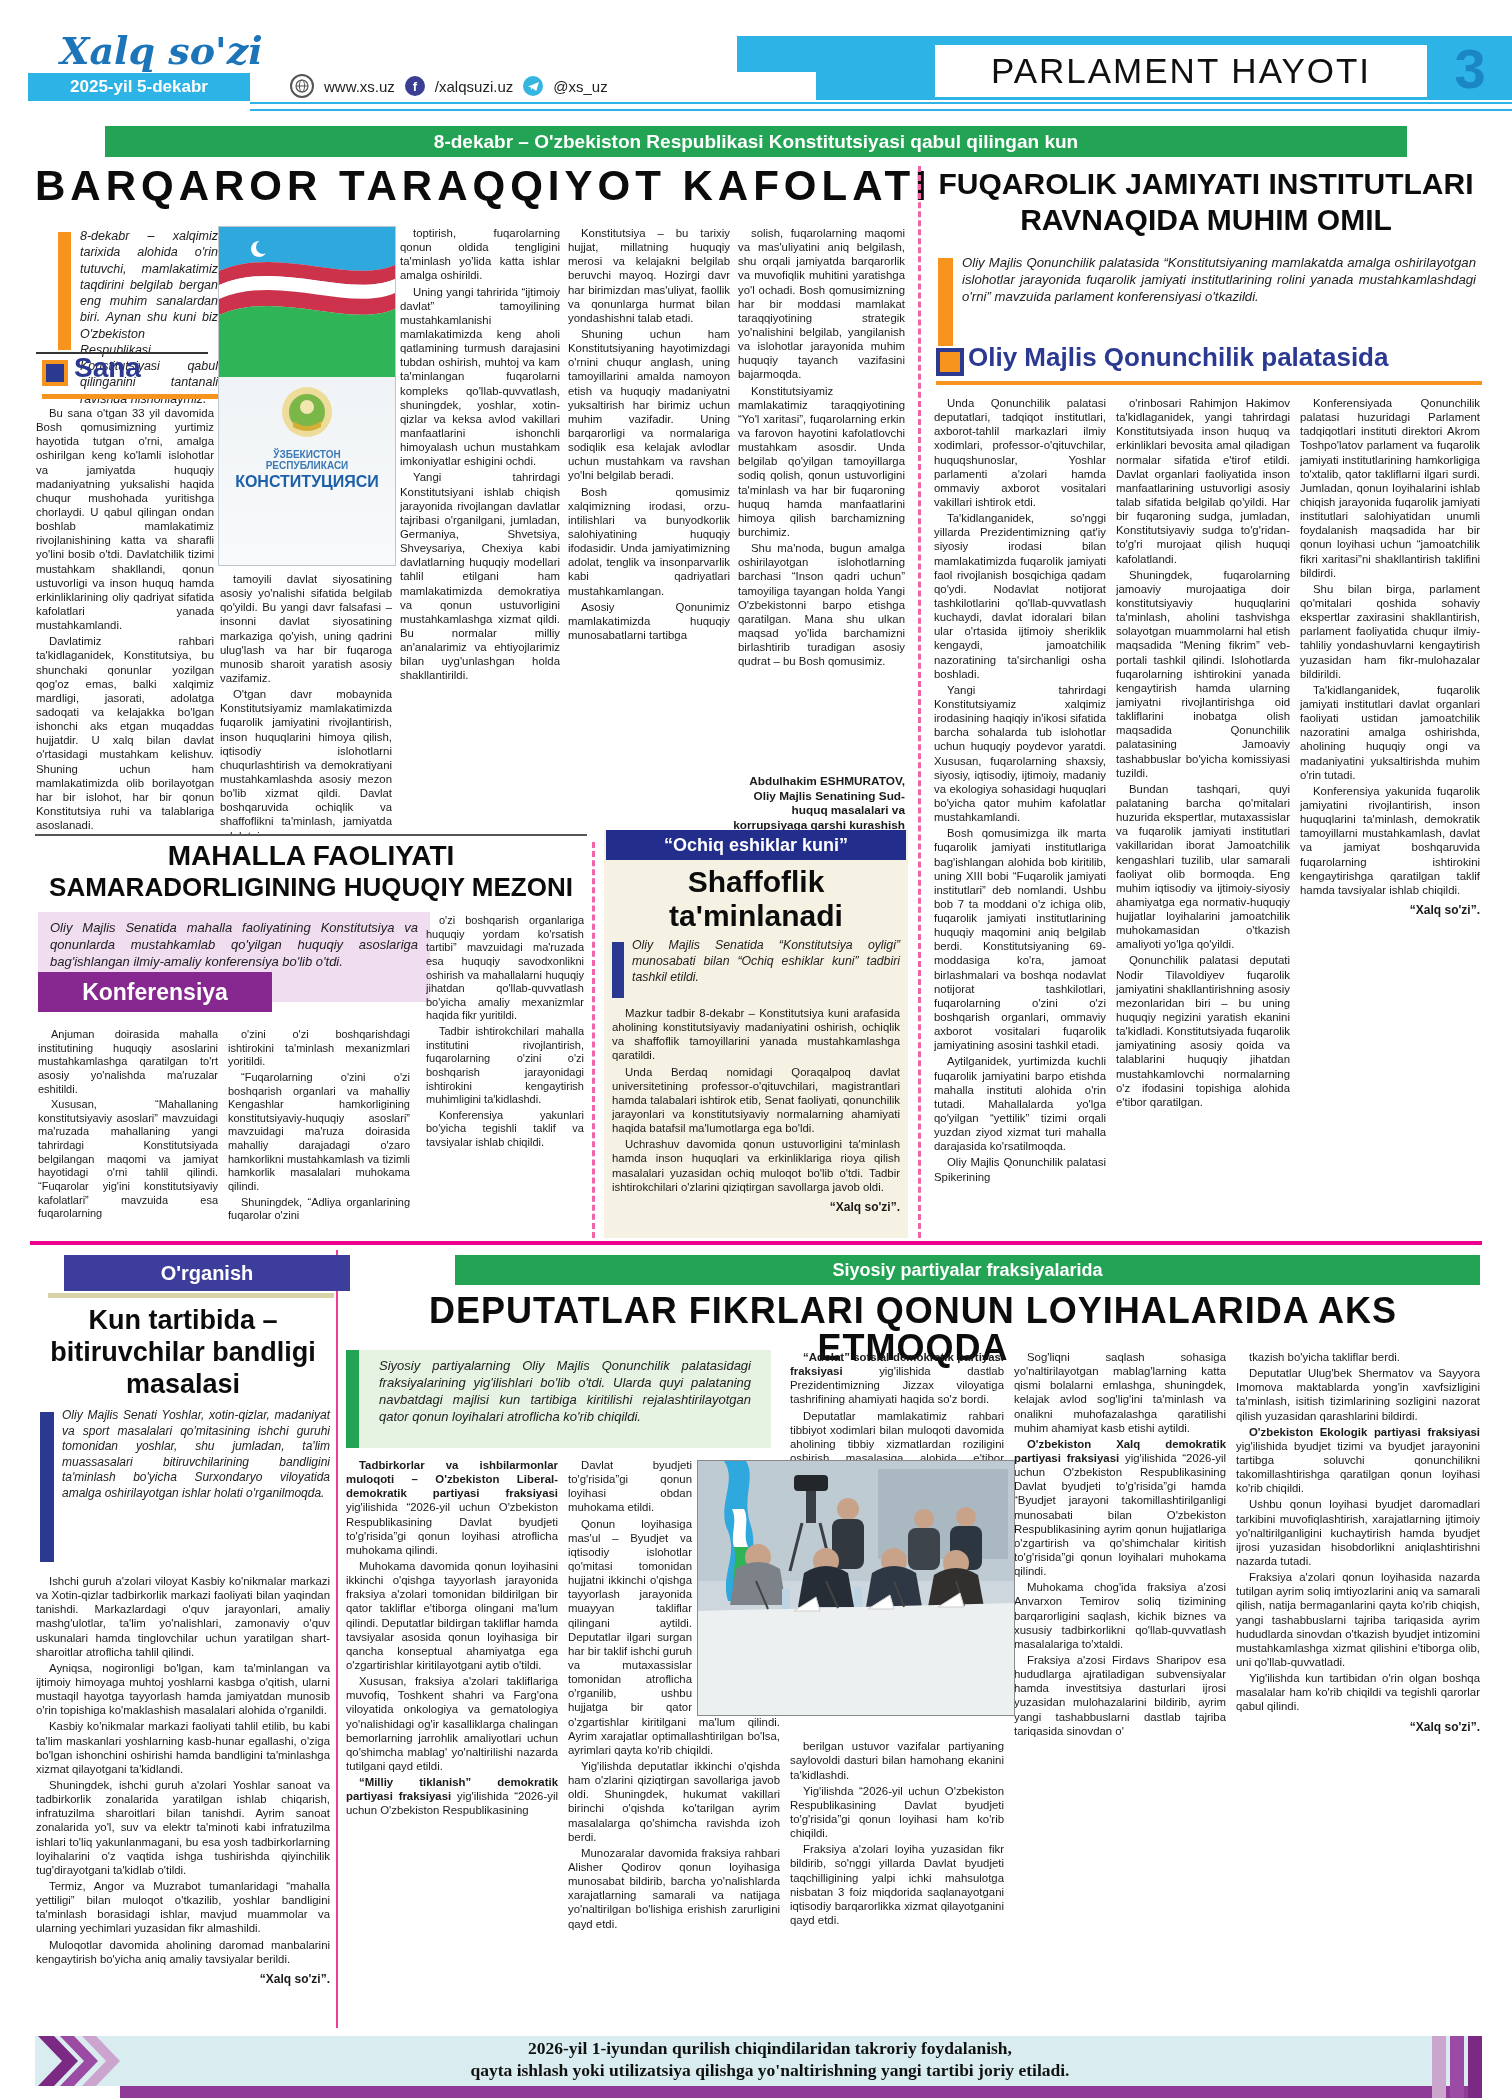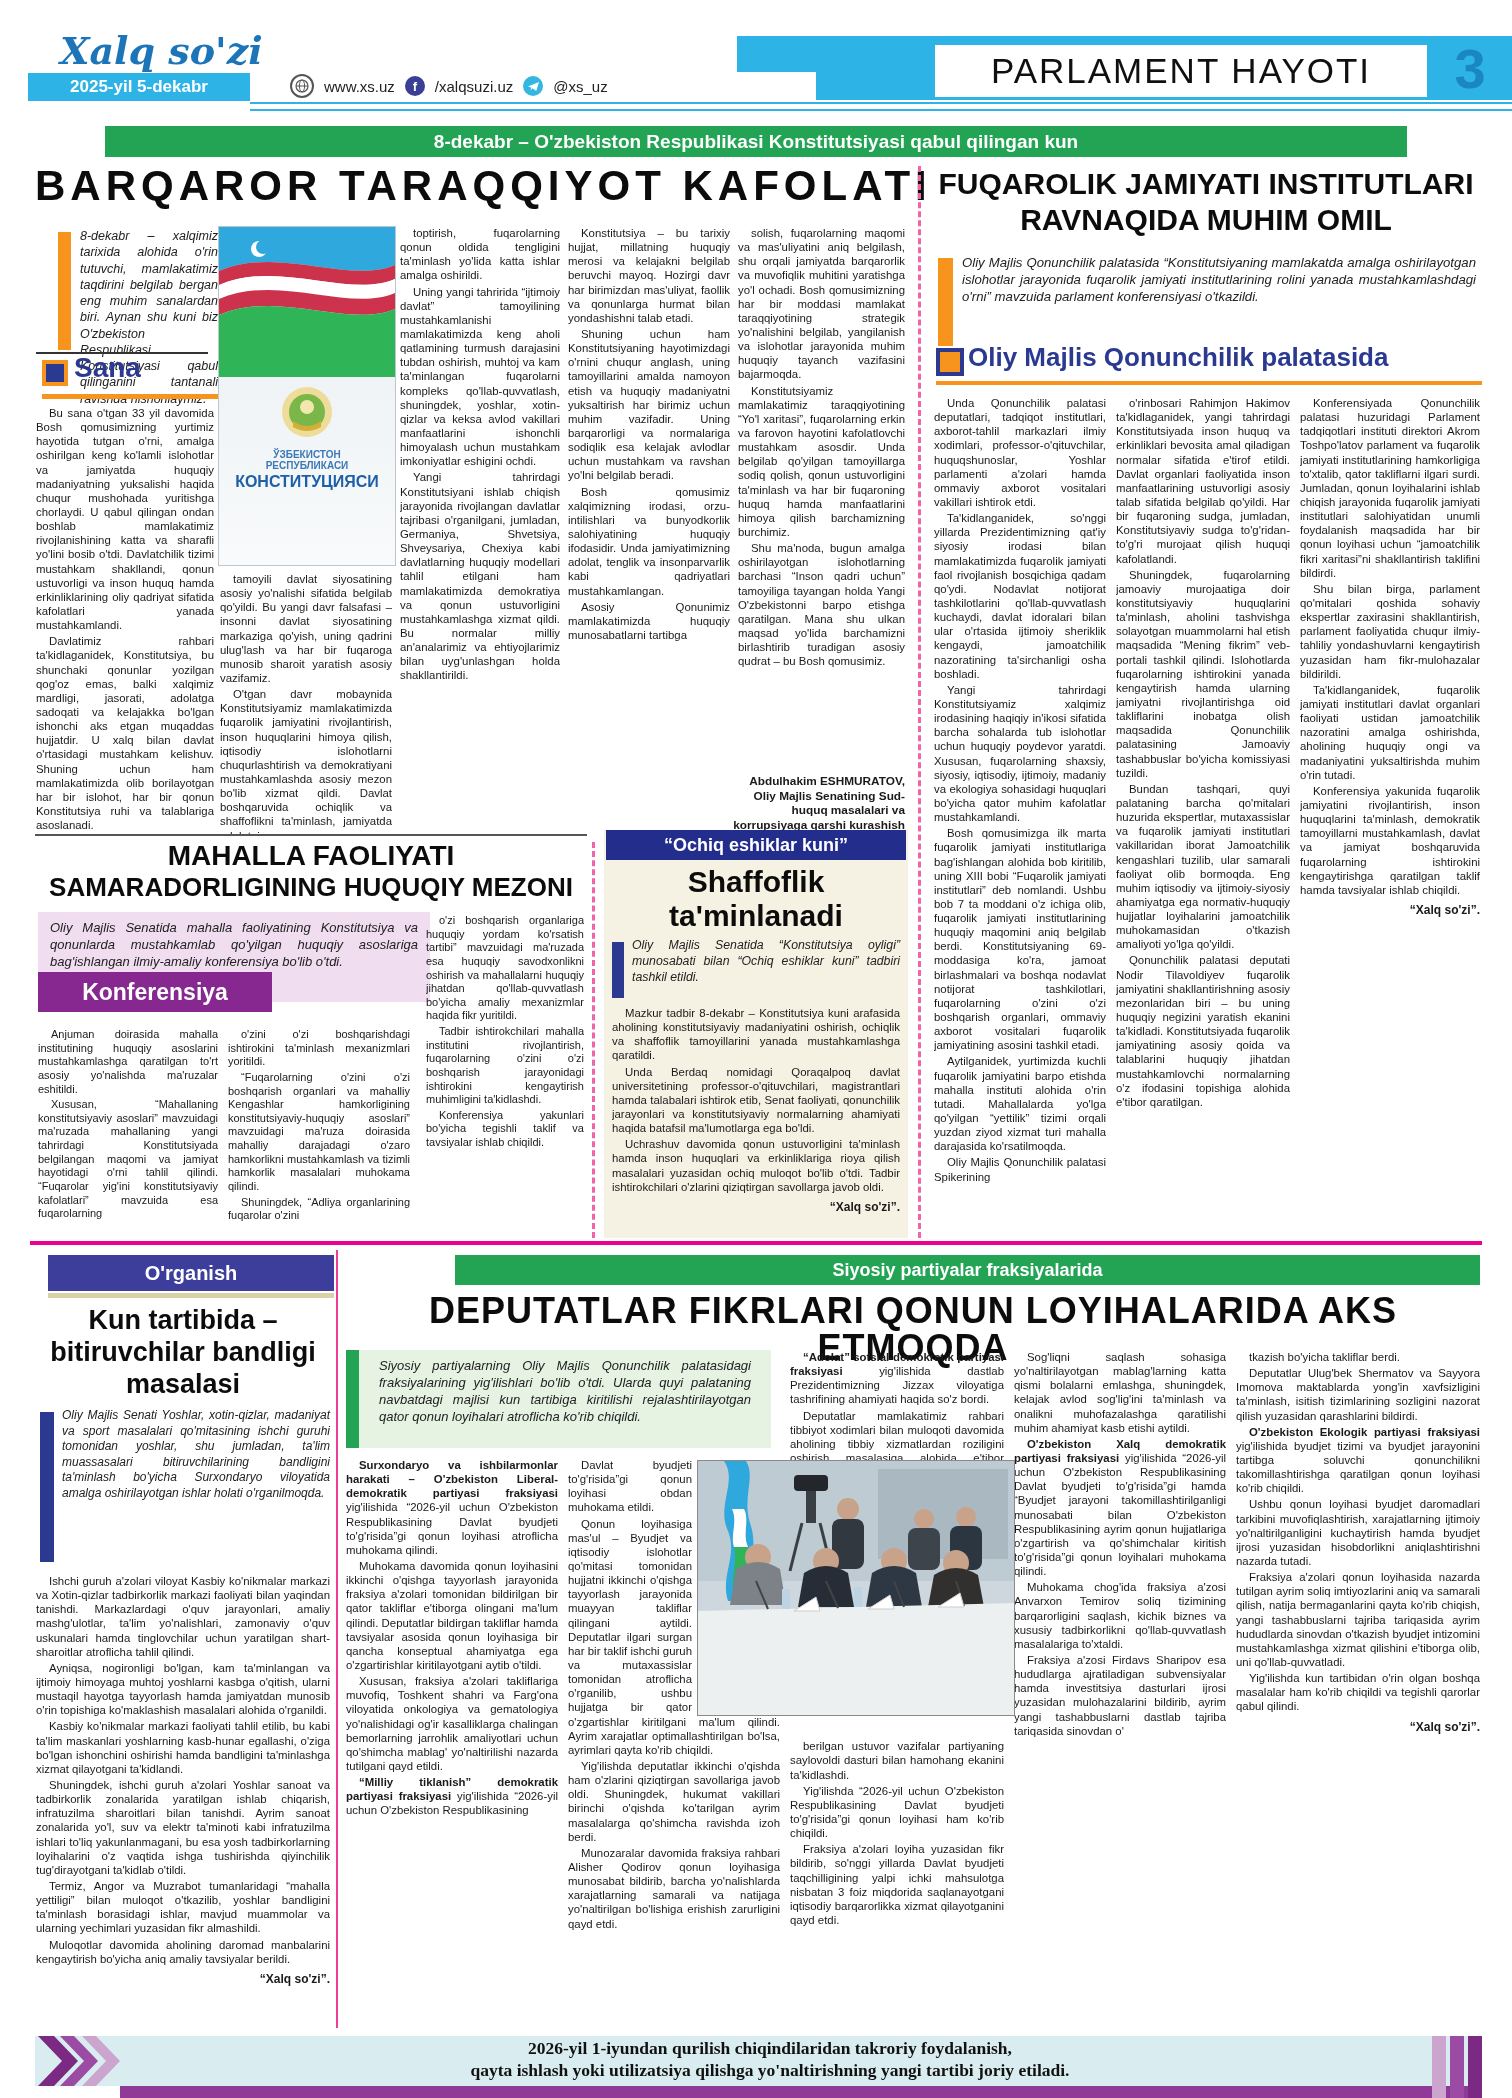--- a/index.html
+++ b/index.html
@@ -81,21 +81,21 @@
              font-weight:bold;font-size:18px;}
   #sh-head1{left:606px;top:866px;width:300px;font-size:30px;}
   #sh-head2{left:606px;top:900px;width:300px;font-size:30px;}
   #sh-leadbar{left:612px;top:942px;width:12px;height:56px;background:#2b3990;}
   #sh-lead{left:632px;top:938px;width:268px;height:64px;font-size:12.3px;}
   #sh-paras{left:612px;top:1006px;width:288px;height:226px;}
   
   #rule-pink{left:30px;top:1241px;width:1452px;height:4px;background:#ec008c;}
   #div3{left:336px;top:1250px;height:778px;border-left:2px solid #ee3e96;}
   
-  #org-label{left:48px;top:1255px;width:286px;height:36px;background:#3d3e9c;color:#fff;
+  #org-label{left:64px;top:1255px;width:286px;height:36px;background:#3d3e9c;color:#fff;
              font-weight:bold;font-size:20px;}
   #org-line{left:48px;top:1293px;width:286px;height:5px;background:#d8d2a8;}
   #kt-head1{left:34px;top:1306px;width:298px;font-size:27px;}
   #kt-head2{left:34px;top:1338px;width:298px;font-size:27px;}
   #kt-head3{left:34px;top:1370px;width:298px;font-size:27px;}
   #kt-leadbar{left:40px;top:1412px;width:14px;height:150px;background:#2b3990;}
   #kt-lead{left:62px;top:1408px;width:268px;height:158px;font-size:12px;}
   #kt-paras{left:36px;top:1574px;width:294px;height:456px;}
   
   #frak-banner{left:455px;top:1255px;width:1025px;height:30px;background:#23a455;color:#fff;
@@ -301,21 +301,21 @@
         <p class="bp">Muloqotlar davomida aholining daromad manbalarini kengaytirish bo'yicha aniq amaliy tavsiyalar berildi.</p>
       </div>
     <div class="sign">“Xalq so'zi”.</div>
   </div>
 
   <div class="abs ctr" id="frak-banner">Siyosiy partiyalar fraksiyalarida</div>
   <div class="abs hl" id="dp-head">DEPUTATLAR FIKRLARI QONUN LOYIHALARIDA AKS ETMOQDA</div>
   <div class="abs" id="dp-leadbar"></div>
   <div class="abs lead" id="dp-leadbox">Siyosiy partiyalarning Oliy Majlis Qonunchilik palatasidagi fraksiyalarining yig'ilishlari bo'lib o'tdi. Ularda quyi palataning navbatdagi majlisi kun tartibiga kiritilishi rejalashtirilayotgan qator qonun loyihalari atroflicha ko'rib chiqildi.</div>
   <div class="col" id="dpc1">
-      <p class="bp"><b>Surxondaryo va ishbilarmonlar harakati – O'zbekiston Liberal-demokratik partiyasi fraksiyasi</b> yig'ilishida “2026-yil uchun O'zbekiston Respublikasining Davlat byudjeti to'g'risida”gi qonun loyihasi atroflicha muhokama qilindi.</p>
+      <p class="bp"><b>Tadbirkorlar va ishbilarmonlar muloqoti – O'zbekiston Liberal-demokratik partiyasi fraksiyasi</b> yig'ilishida “2026-yil uchun O'zbekiston Respublikasining Davlat byudjeti to'g'risida”gi qonun loyihasi atroflicha muhokama qilindi.</p>
       <p class="bp">Muhokama davomida qonun loyihasini ikkinchi o'qishga tayyorlash jarayonida fraksiya a'zolari tomonidan bildirilgan bir qator takliflar e'tiborga olingani ma'lum qilindi. Deputatlar bildirgan takliflar hamda tavsiyalar asosida qonun loyihasiga bir qancha konseptual ahamiyatga ega o'zgartirishlar kiritilayotgani aytib o'tildi.</p>
       <p class="bp">Xususan, fraksiya a'zolari takliflariga muvofiq, Toshkent shahri va Farg'ona viloyatida onkologiya va gematologiya yo'nalishidagi og'ir kasalliklarga chalingan bemorlarning jarrohlik amaliyotlari uchun qo'shimcha mablag' yo'naltirilishi nazarda tutilgani qayd etildi.</p>
       <p class="bp"><b>“Milliy tiklanish” demokratik partiyasi fraksiyasi</b> yig'ilishida “2026-yil uchun O'zbekiston Respublikasining</p>
     </div>
   <div class="col" id="dpc2">
       <div style="float: right; width: 88px; height: 256px;"></div>
       <p class="bp">Davlat byudjeti to'g'risida”gi qonun loyihasi obdan muhokama etildi.</p>
       <p class="bp">Qonun loyihasiga mas'ul – Byudjet va iqtisodiy islohotlar qo'mitasi tomonidan hujjatni ikkinchi o'qishga tayyorlash jarayonida muayyan takliflar qilingani aytildi. Deputatlar ilgari surgan har bir taklif ishchi guruh va mutaxassislar tomonidan atroflicha o'rganilib, ushbu hujjatga bir qator o'zgartishlar kiritilgani ma'lum qilindi. Ayrim xarajatlar optimallashtirilgan bo'lsa, ayrimlari qayta ko'rib chiqildi.</p>
       <p class="bp">Yig'ilishda deputatlar ikkinchi o'qishda ham o'zlarini qiziqtirgan savollariga javob oldi. Shuningdek, hukumat vakillari birinchi o'qishda ko'tarilgan ayrim masalalarga qo'shimcha ravishda izoh berdi.</p>
       <p class="bp">Munozaralar davomida fraksiya rahbari Alisher Qodirov qonun loyihasiga munosabat bildirib, barcha yo'nalishlarda xarajatlarning samarali va natijaga yo'naltirilgan bo'lishiga erishish zarurligini qayd etdi.</p>

